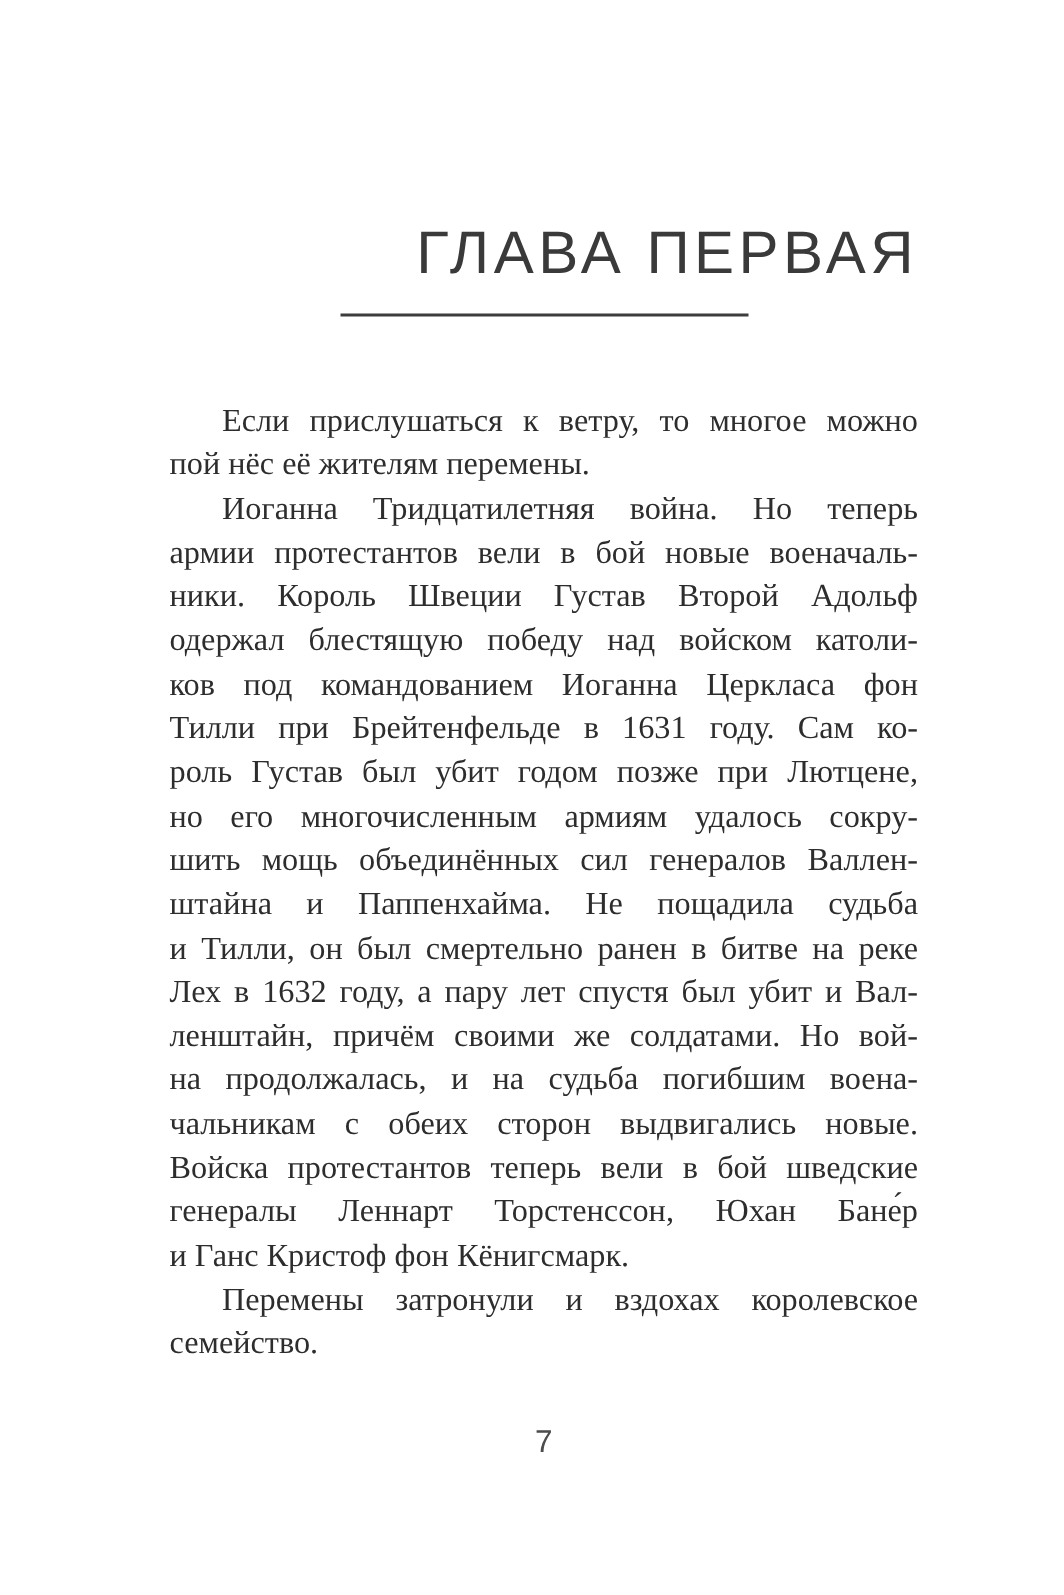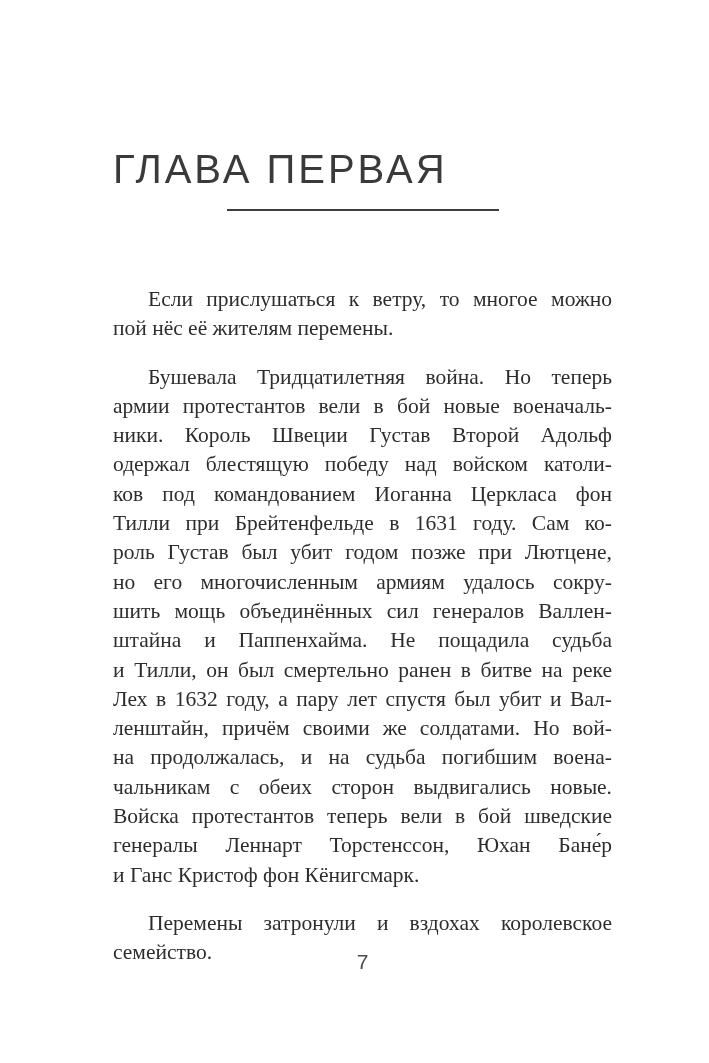--- a/index.html
+++ b/index.html
@@ -12,21 +12,21 @@
     width: 709px;
     height: 1063px;
     background: #ffffff;
     overflow: hidden;
   }
   .chapter-head {
     position: absolute;
     left: 113px;
     top: 146px;
     width: 499px;
-    text-align: left;
+    text-align: right;
   }
   .chapter-title {
     font-family: "Liberation Sans", "DejaVu Sans", sans-serif;
     font-weight: 400;
     font-size: 40px;
     line-height: 46px;
     letter-spacing: 3px;
     color: #3a3a3a;
     white-space: nowrap;
   }
@@ -50,21 +50,20 @@
     text-align: justify;
     text-align-last: justify;
     white-space: normal;
   }
   .text-line.para-end {
     text-align-last: left;
     font-family: Liberation Serif, serif;
   }
   .text-line.indent {
     text-indent: 35px;
-    margin-top: 19px;
   }
   .page-number {
     position: absolute;
     left: 113px;
     top: 950px;
     width: 499px;
     text-align: center;
     font-family: "Liberation Sans", "DejaVu Sans", sans-serif;
     font-size: 21px;
     color: #4c4c4c;
@@ -76,21 +75,21 @@
 <div class="book-page">
 
   <div class="chapter-head">
     <div class="chapter-title">ГЛАВА ПЕРВАЯ</div>
     <div class="chapter-rule"></div>
   </div>
 
   <div class="page-body">
       <div class="text-line indent">Если прислушаться к ветру, то многое можно</div>
       <div class="text-line para-end">пой нёс её жителям перемены.</div>
-      <div class="text-line indent">Бушевала Тридцатилетняя война. Но теперь</div>
+      <div class="text-line indent">Иоганна Тридцатилетняя война. Но теперь</div>
       <div class="text-line">армии протестантов вели в бой новые военачаль-</div>
       <div class="text-line">ники. Король Швеции Густав Второй Адольф</div>
       <div class="text-line">одержал блестящую победу над войском католи-</div>
       <div class="text-line">ков под командованием Иоганна Церкласа фон</div>
       <div class="text-line">Тилли при Брейтенфельде в 1631 году. Сам ко-</div>
       <div class="text-line">роль Густав был убит годом позже при Лютцене,</div>
       <div class="text-line">но его многочисленным армиям удалось сокру-</div>
       <div class="text-line">шить мощь объединённых сил генералов Валлен-</div>
       <div class="text-line">штайна и Паппенхайма. Не пощадила судьба</div>
       <div class="text-line">и Тилли, он был смертельно ранен в битве на реке</div>

